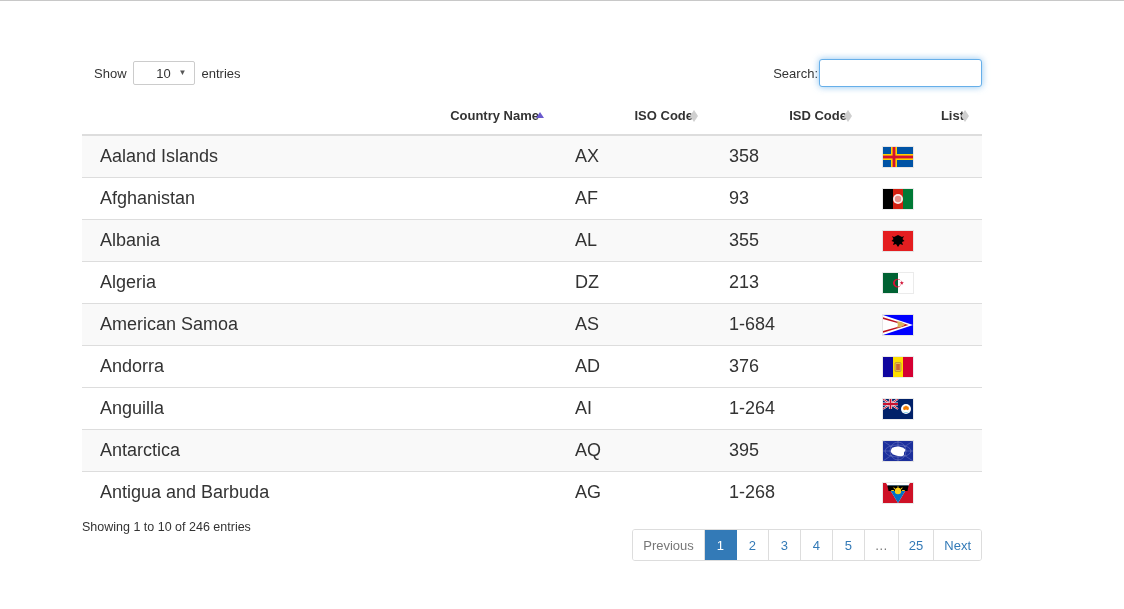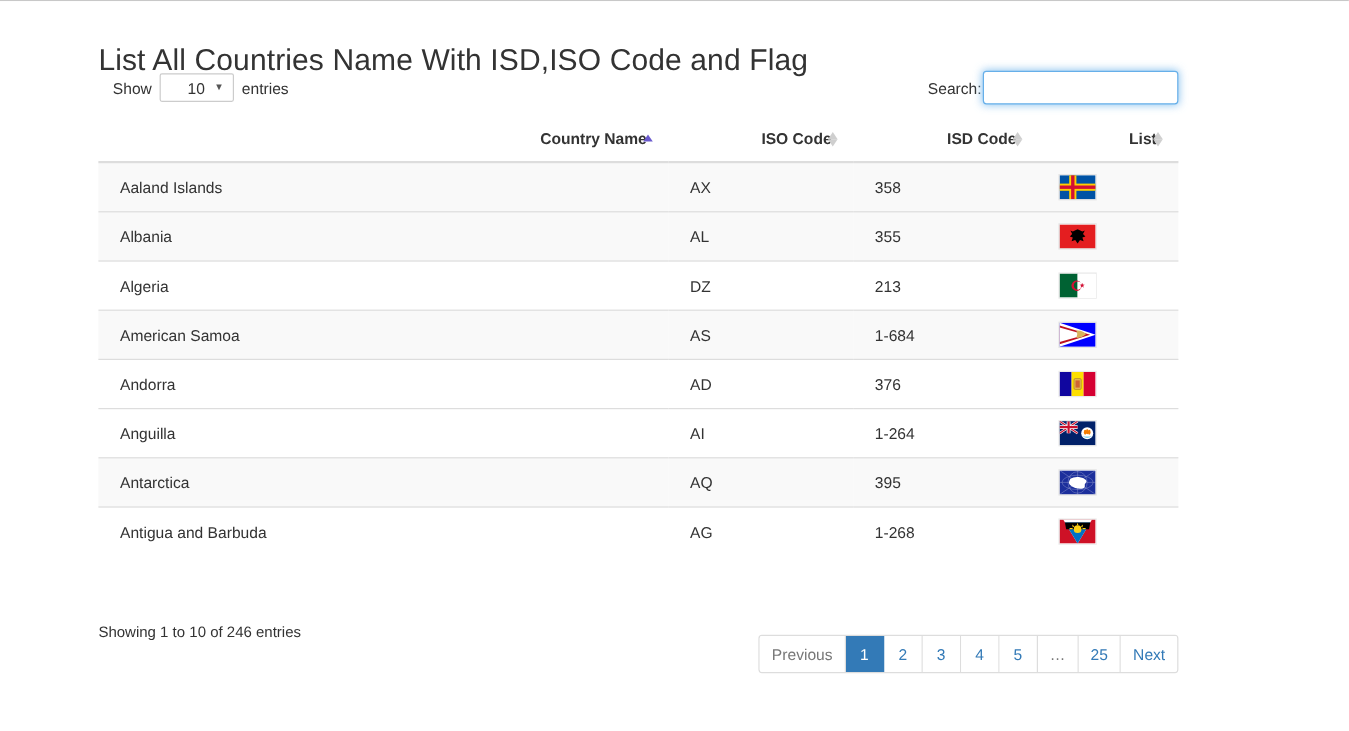--- a/index.html
+++ b/index.html
@@ -111,21 +111,21 @@
     font-weight: bold;
     color: #333333;
     padding: 10px 18px 11px 18px;
     border-bottom: 2px solid #dddddd;
     position: relative;
     vertical-align: middle;
     background: #ffffff;
     cursor: pointer;
   }
   #countries-table td {
-    font-size: 13px;
+    font-size: 18px;
     color: #333333;
     padding: 10px 18px;
     border-top: 1px solid #dddddd;
     vertical-align: middle;
     height: 37px;
   }
   #countries-table tbody tr.odd td { background: #f9f9f9; }
   #countries-table tbody tr.even td { background: #ffffff; }
   .col-name { width: 475px; }
   .col-iso  { width: 154px; }
@@ -201,21 +201,20 @@
   #pagination .pg.disabled { color: #777777; cursor: default; }
   #pagination .pg.ellipsis { color: #777777; cursor: default; }
 </style>
 </head>
 <body>
 
 <div id="top-chrome-line"></div>
 
 <div id="page">
 
-  <h1 id="page-title">List All Countries Name With ISD,ISO Code and Flag</h1>
 
   <div id="length-control">
     <span class="lbl">Show</span>
     <div id="entries-select">
       <span>10</span>
       <span class="caret">▼</span>
     </div>
     <span class="lbl-after">entries</span>
   </div>
 
@@ -270,20 +269,34 @@
           <td>
             <svg class="flag" viewBox="0 0 30 20">
     <rect width="30" height="20" fill="#0053a5"></rect>
     <rect x="8" y="0" width="6" height="20" fill="#ffce00"></rect>
     <rect x="0" y="7" width="30" height="6" fill="#ffce00"></rect>
     <rect x="9.6" y="0" width="2.8" height="20" fill="#d21034"></rect>
     <rect x="0" y="8.6" width="30" height="2.8" fill="#d21034"></rect>
             </svg>
           </td>
         </tr>
+        <tr class="even">
+          <td>Afghanistan</td>
+          <td>AF</td>
+          <td>93</td>
+          <td>
+            <svg class="flag" viewBox="0 0 30 20">
+    <rect width="10" height="20" fill="#000000"></rect>
+    <rect x="10" width="10" height="20" fill="#d32011"></rect>
+    <rect x="20" width="10" height="20" fill="#007a36"></rect>
+    <circle cx="15" cy="10" r="5" fill="#ffffff" opacity="0.92"></circle>
+    <circle cx="15" cy="10" r="3.2" fill="#d32011" opacity="0.45"></circle>
+            </svg>
+          </td>
+        </tr>
         <tr class="odd">
           <td>Albania</td>
           <td>AL</td>
           <td>355</td>
           <td>
             <svg class="flag" viewBox="0 0 30 20">
     <rect width="30" height="20" fill="#e41e20"></rect>
     <path d="M15 4 L11 6 L9 5 L10.5 8 L8.5 10 L11 11 L10 14 L13 13 L15 16 L17 13 L20 14 L19 11 L21.5 10 L19.5 8 L21 5 L19 6 Z" fill="#000000"></path>
             </svg>
           </td>

